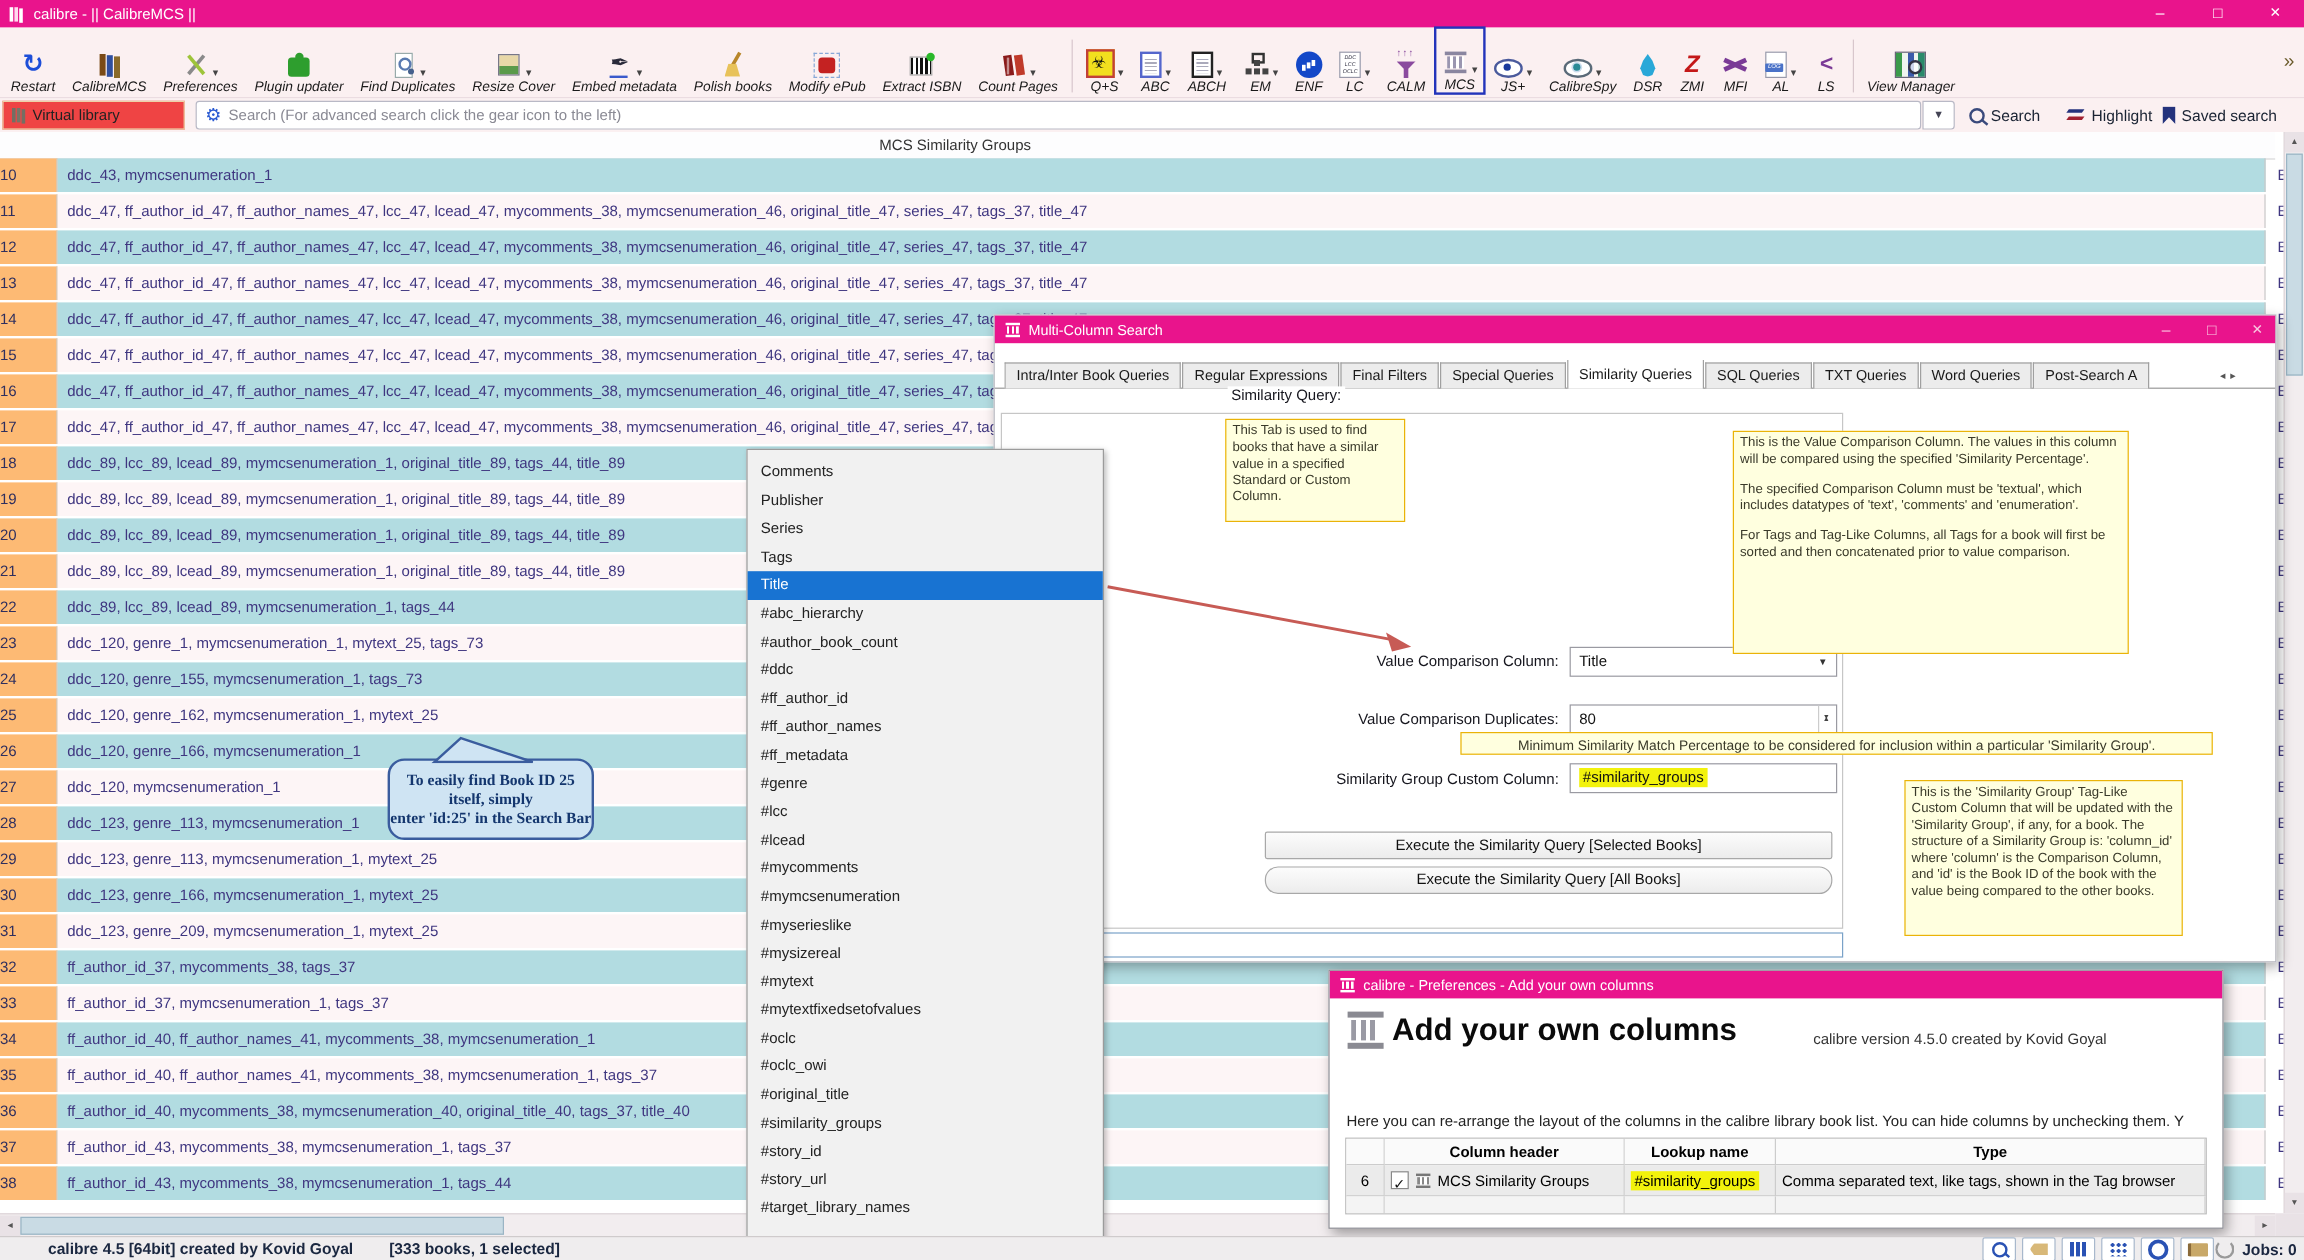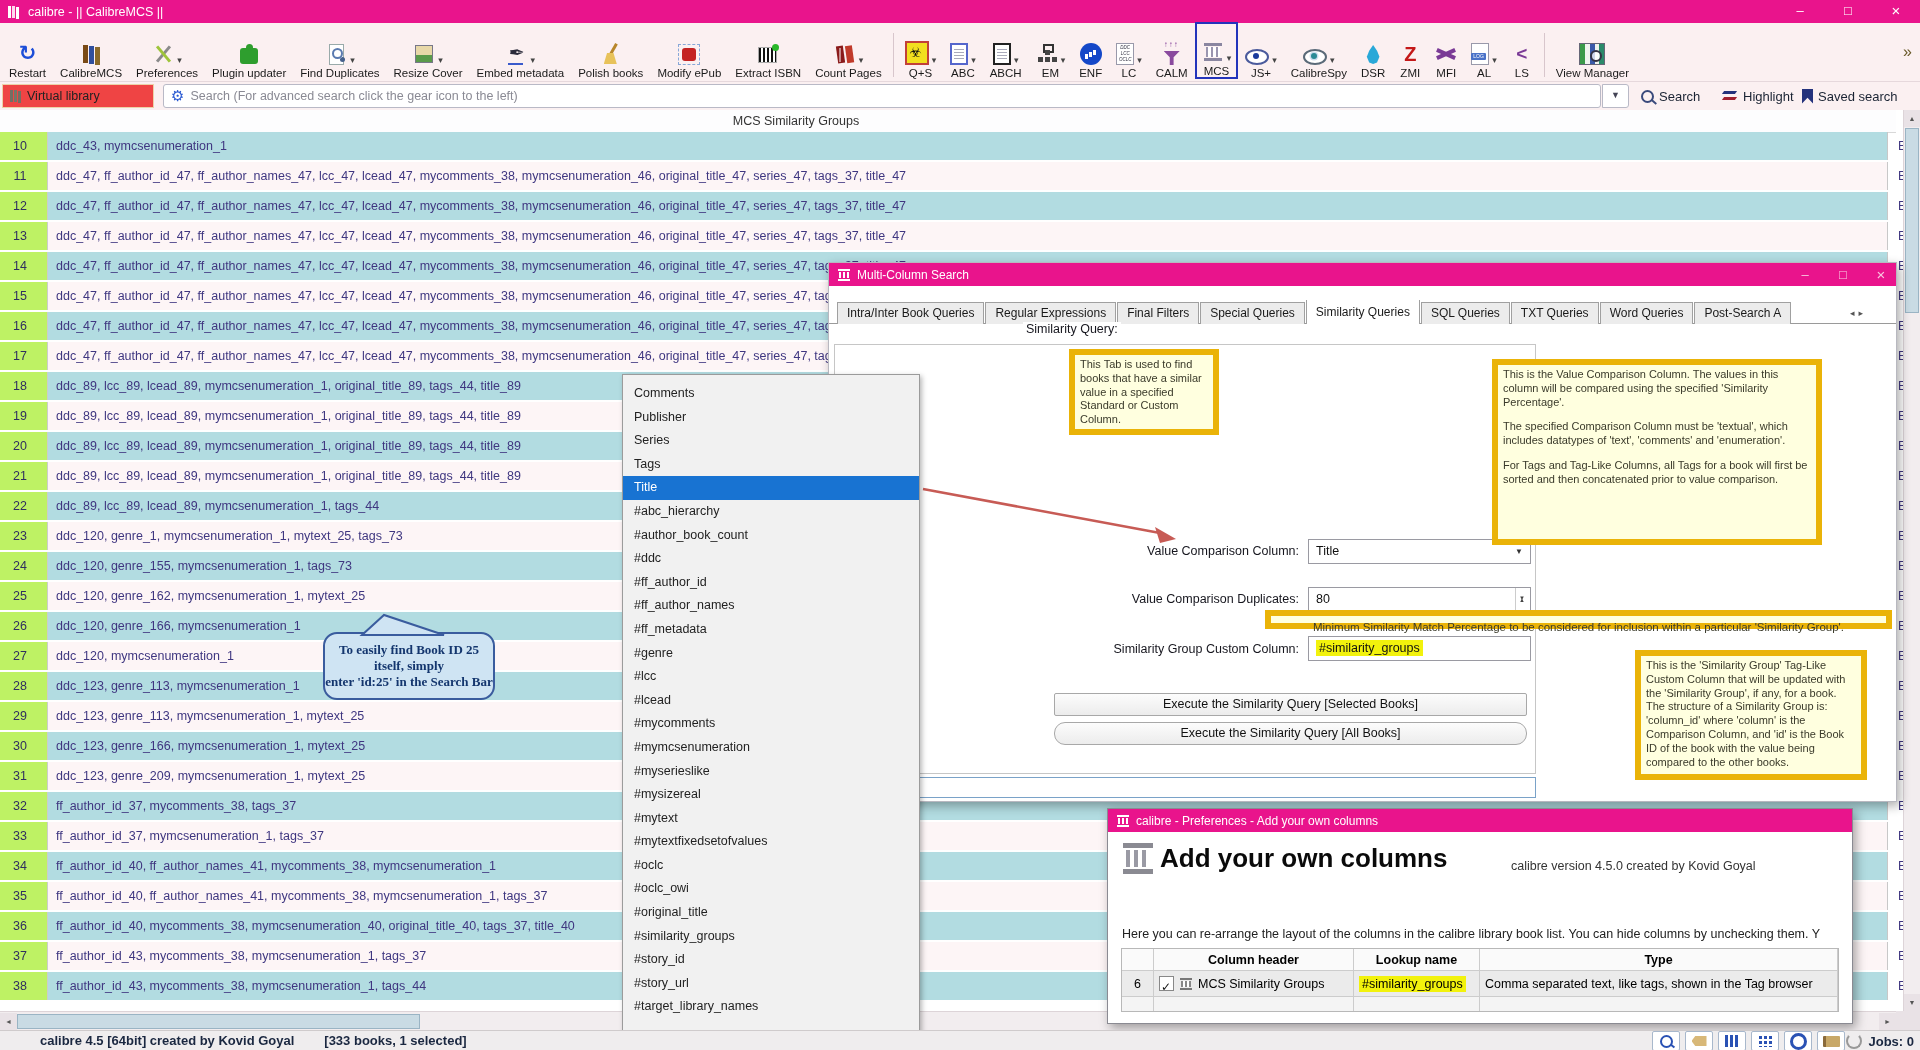--- a/index.html
+++ b/index.html
@@ -11,21 +11,21 @@
   .titlebar .appicon{margin:0 8px 0 6px;}
   .wbtns{position:absolute;right:0;top:0;height:23px;display:flex;}
   .wb{width:48px;height:23px;color:#fff;text-align:center;line-height:22px;font-size:13px;}
   .wb-minimize::after{content:"–";}
   .wb-maximize::after{content:"□";}
   .wb-close::after{content:"×";font-size:15px;}
   
   .toolbar{position:absolute;left:0;top:23px;width:1920px;height:59px;background:#FBF0F1;
            border-bottom:1px solid #e6d8dc;display:flex;align-items:flex-end;padding:0 2px;box-sizing:border-box;}
   .tb-item{display:flex;flex-direction:column;align-items:center;justify-content:flex-end;
-           height:53px;padding:0 7px;margin-bottom:2px;font-size:11.5px;color:#1a1a1a;white-space:nowrap;}
+           height:53px;padding:0 7px;margin-bottom:2px;font-size:11.5px;color:#1a1a1a;white-space:nowrap;font-style:italic;}
   .tb-item.boxed{border:2px solid #2334bb;padding:0 5px;}
   .tb-iconrow{display:flex;align-items:flex-end;height:32px;margin-bottom:2px;}
   .tb-arrow{font-size:9px;color:#444;margin-left:3px;line-height:10px;}
   .tb-arrow::after{content:"▾";}
   .tb-sep{width:1px;height:44px;background:#d8c6cc;margin:0 4px 4px 4px;align-self:flex-end;}
   .tb-overflow{margin-left:auto;align-self:center;font-size:16px;color:#6a5a2a;padding-right:6px;}
   .tb-overflow::after{content:"»";}
   
   .ic{position:relative;display:block;width:22px;height:22px;}
   .ic-restart::before{content:"↻";position:absolute;left:0;top:-2px;width:22px;text-align:center;font-size:21px;font-weight:bold;color:#1d4ed8;}
@@ -123,22 +123,22 @@
   .searchbox .gear{margin:0 6px 0 7px;}
   .sb-placeholder{color:#8a8a94;font-size:12.5px;}
   .sdrop{position:absolute;left:1602px;top:84px;width:27px;height:24px;background:#fff;border:1px solid #b9b9c6;
         border-radius:0 3px 3px 0;box-sizing:border-box;text-align:center;line-height:21px;font-size:9px;color:#445;}
   .sdrop::after{content:"▼";}
   .srlabel{position:absolute;top:84px;height:24px;display:flex;align-items:center;gap:5px;font-size:13px;color:#1a2333;}
   
   .tbl-header{position:absolute;left:0;top:110px;width:1896px;height:22px;background:#fdfdfe;border-bottom:1px solid #d8d8d8;}
   .tbl-header-label{position:absolute;left:48px;width:1496px;text-align:center;line-height:22px;font-size:12.5px;color:#333;}
   .row{position:absolute;left:0;width:1920px;height:28px;}
-  .row-num{position:absolute;left:0;top:0;width:40px;height:28px;background:#bef264;border-right:1px solid #ccc;
-           color:#2f2f5e;font-size:12.5px;text-align:center;line-height:28px;padding-right:7px;}
+  .row-num{position:absolute;left:0;top:0;width:40px;height:28px;background:#fdba74;border-right:1px solid #ccc;
+           color:#2f2f5e;font-size:12.5px;text-align:left;line-height:28px;padding-right:7px;}
   .row-text{position:absolute;left:48px;top:0;width:1840px;height:28px;line-height:28px;font-size:12.5px;color:#3F3680;
            padding-left:8px;overflow:hidden;white-space:nowrap;border-right:1px solid #c8c8c8;box-sizing:border-box;}
   .row.even .row-text{background:#B2DCE1;}
   .row.odd  .row-text{background:#FDF5F6;}
   .row-e{position:absolute;left:1898px;top:0;width:12px;height:28px;line-height:28px;font-size:12.5px;color:#3F3680;overflow:hidden;}
   
   .vscroll{position:absolute;left:1903px;top:110px;width:17px;height:901px;background:#F2EDEF;border-left:1px solid #ddd4d8;box-sizing:border-box;}
   .vs-up,.vs-down{position:absolute;left:0;width:16px;height:17px;background:#e9e2e6;color:#555;font-size:7px;text-align:center;line-height:17px;}
   .vs-up{top:0;} .vs-up::after{content:"▲";}
   .vs-down{bottom:0;} .vs-down::after{content:"▼";}
@@ -169,22 +169,22 @@
   .dlgb-min::after{content:"–";} .dlgb-max::after{content:"□";} .dlgb-close::after{content:"×";font-size:15px;}
   .tabline{position:absolute;left:0;top:60px;width:100%;border-top:1px solid #9a9a9a;}
   .tabs{position:absolute;left:8px;top:37px;width:1010px;height:24px;display:flex;align-items:flex-end;overflow:hidden;z-index:2;}
   .tab{background:#ECECEC;border:1px solid #a0a0a0;border-bottom:none;padding:0 9px;font-size:12px;height:21px;
        line-height:21px;margin-right:1px;white-space:nowrap;color:#1a1a1a;}
   .tab.active{background:#fff;height:25px;line-height:24px;position:relative;margin-bottom:-1px;z-index:3;}
   .tabscroll{position:absolute;right:16px;top:40px;width:30px;height:20px;font-size:9px;color:#555;display:flex;gap:4px;align-items:center;}
   .ts-l::after{content:"◂";} .ts-r::after{content:"▸";}
   .mcs-section-label{position:absolute;left:194px;top:59px;font-size:12.5px;color:#16161e;background:#fff;padding:0 3px;z-index:2;}
   .gbox{position:absolute;left:5px;top:81px;width:700px;height:428px;border:1px solid #c6c6c6;}
-  .ytip{position:absolute;background:#FFFFDF;border:6px solid #eab308;color:#3A3A2A;font-size:11px;line-height:13.8px;
-        padding:3px 5px;box-sizing:border-box;z-index:4;margin-left:48px;}
+  .ytip{position:absolute;background:#FFFFDF;border:1px solid #eab308;color:#3A3A2A;font-size:11px;line-height:13.8px;
+        padding:3px 5px;box-sizing:border-box;z-index:4;}
   .ytip p{margin:0 0 11px 0;}
   .ytip p:last-child{margin:0;}
   .tip-tab{left:192px;top:86px;width:150px;height:86px;}
   .tip-valuecol{left:615px;top:96px;width:330px;height:186px;}
   .tip-pct{left:388px;top:347px;width:627px;height:19px;line-height:16px;text-align:center;font-size:11.5px;}
   .tip-group{left:758px;top:387px;width:232px;height:130px;}
   .flabel{position:absolute;left:150px;width:320px;text-align:right;font-size:12.5px;color:#16161e;}
   .ffield{position:absolute;left:479px;width:223px;background:#fff;border:1px solid #9a9aa2;box-sizing:border-box;
           font-size:12.5px;line-height:22px;padding-left:7px;color:#111;}
   .combo::after{content:"▼";position:absolute;right:7px;top:1px;font-size:8px;color:#333;}

